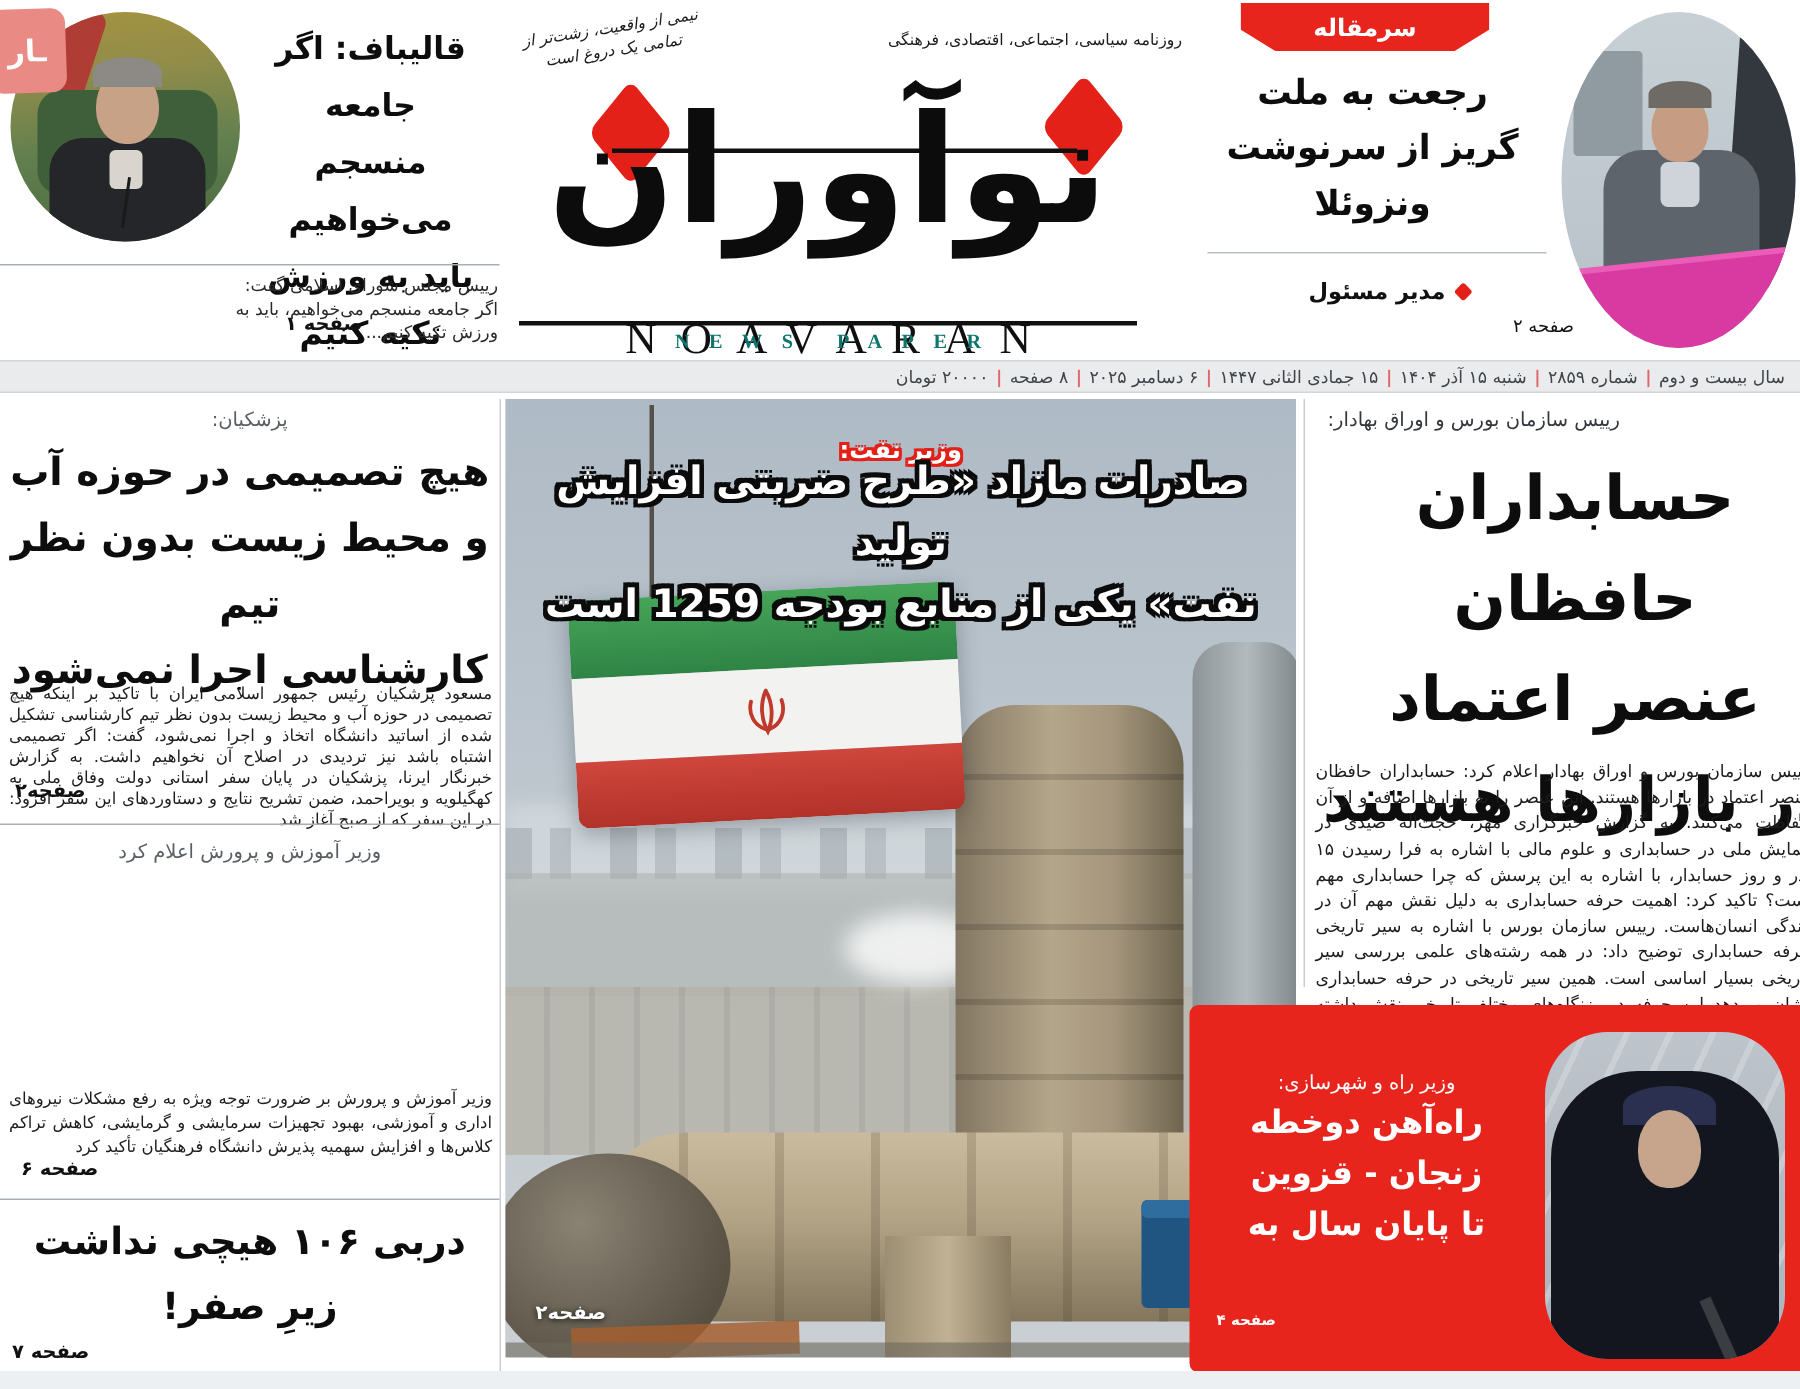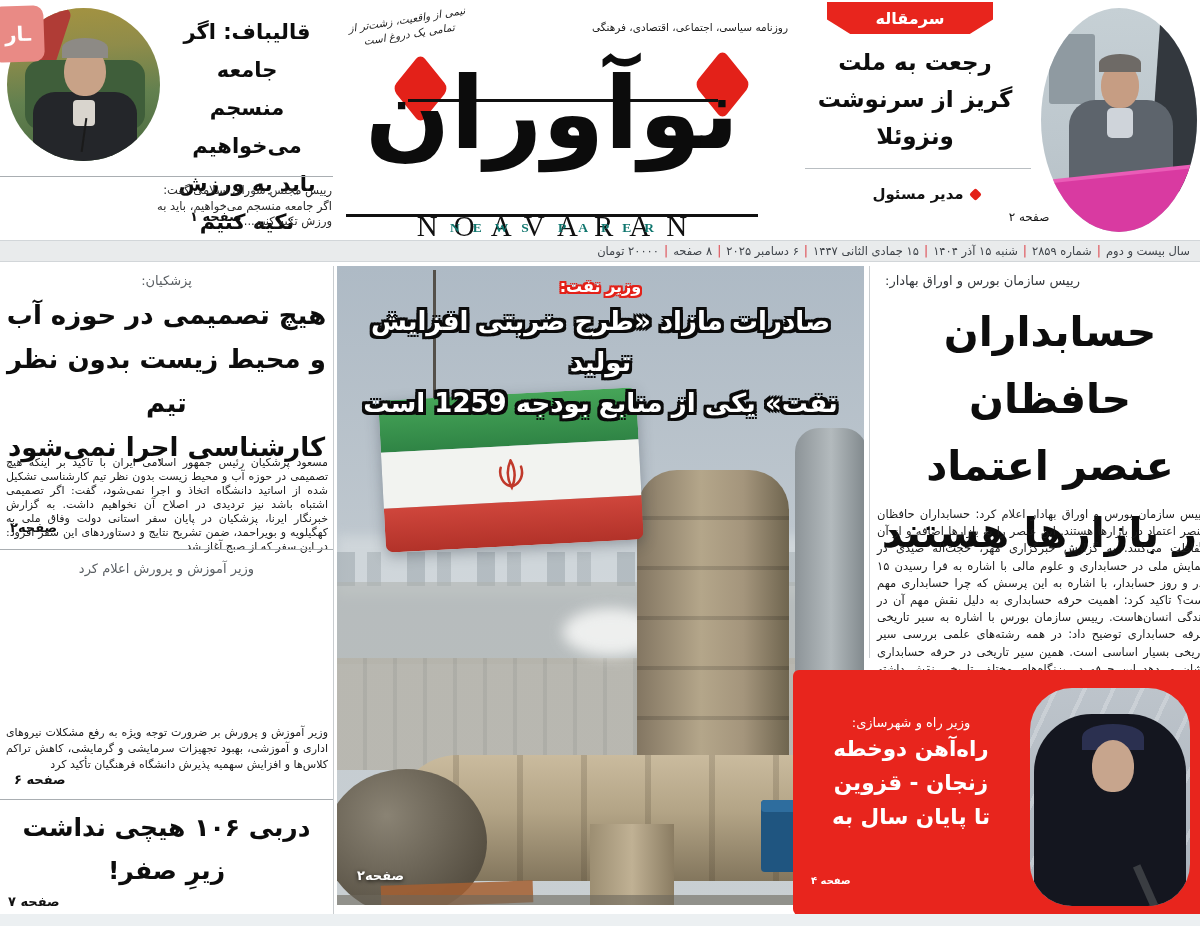--- a/index.html
+++ b/index.html
@@ -126,21 +126,21 @@
   .pipe-rings { position:absolute; inset:0; border-radius:63px 10px 10px 63px;
     background:repeating-linear-gradient(90deg,transparent 0 58px,rgba(60,50,35,.18) 58px 64px); }
   .ph-elbow { left:253px; top:558px; width:84px; height:81px;
     background:linear-gradient(90deg,#9c8e72,#c0b194 50%,#8a7c62); }
   .ph-sphere { left:-12px; top:503px; width:162px; height:146px; border-radius:50%;
     background:radial-gradient(circle at 38% 32%,#8a8374,#564f42 75%); }
   .ph-bluetank { left:424px; top:534px; width:104px; height:72px; background:#1f5580; border-radius:4px; }
   .bluetank-rim { position:absolute; left:0; top:0; width:100%; height:12px; background:#2e6d9e; border-radius:4px; }
   .ph-orange { left:44px; top:617px; width:152px; height:22px; background:#a55f31; opacity:.85; transform:rotate(-2deg); }
   .ph-base { left:0; top:629px; width:100%; height:10px; background:#6d675c; opacity:.6; }
-  .ph-kicker { left:0; top:11px; width:100%; font-size:16px; font-weight:bold; color:#fff;
+  .ph-kicker { left:0; top:24px; width:100%; font-size:16px; font-weight:bold; color:#fff;
     text-shadow:-2px -2px 0 #e32119,0 -2px 0 #e32119,2px -2px 0 #e32119,-2px 0 0 #e32119,
       2px 0 0 #e32119,-2px 2px 0 #e32119,0 2px 0 #e32119,2px 2px 0 #e32119; }
   .ph-h { left:4px; top:35px; width:519px; font-size:26px; line-height:41px; font-weight:bold; color:#fff;
     text-shadow:-3px -3px 0 #0b0b0b,0 -3px 0 #0b0b0b,3px -3px 0 #0b0b0b,-3px 0 0 #0b0b0b,
       3px 0 0 #0b0b0b,-3px 3px 0 #0b0b0b,0 3px 0 #0b0b0b,3px 3px 0 #0b0b0b; }
   .ph-caption { left:20px; top:602px; font-size:13px; color:#fff; text-shadow:0 1px 4px rgba(0,0,0,.85); }
 
   
   .rc-kicker { left:855px; top:273px; width:255px; color:#34383c; }
   .rc-h { left:860px; top:299px; width:380px; font-size:41px; line-height:67px; }

